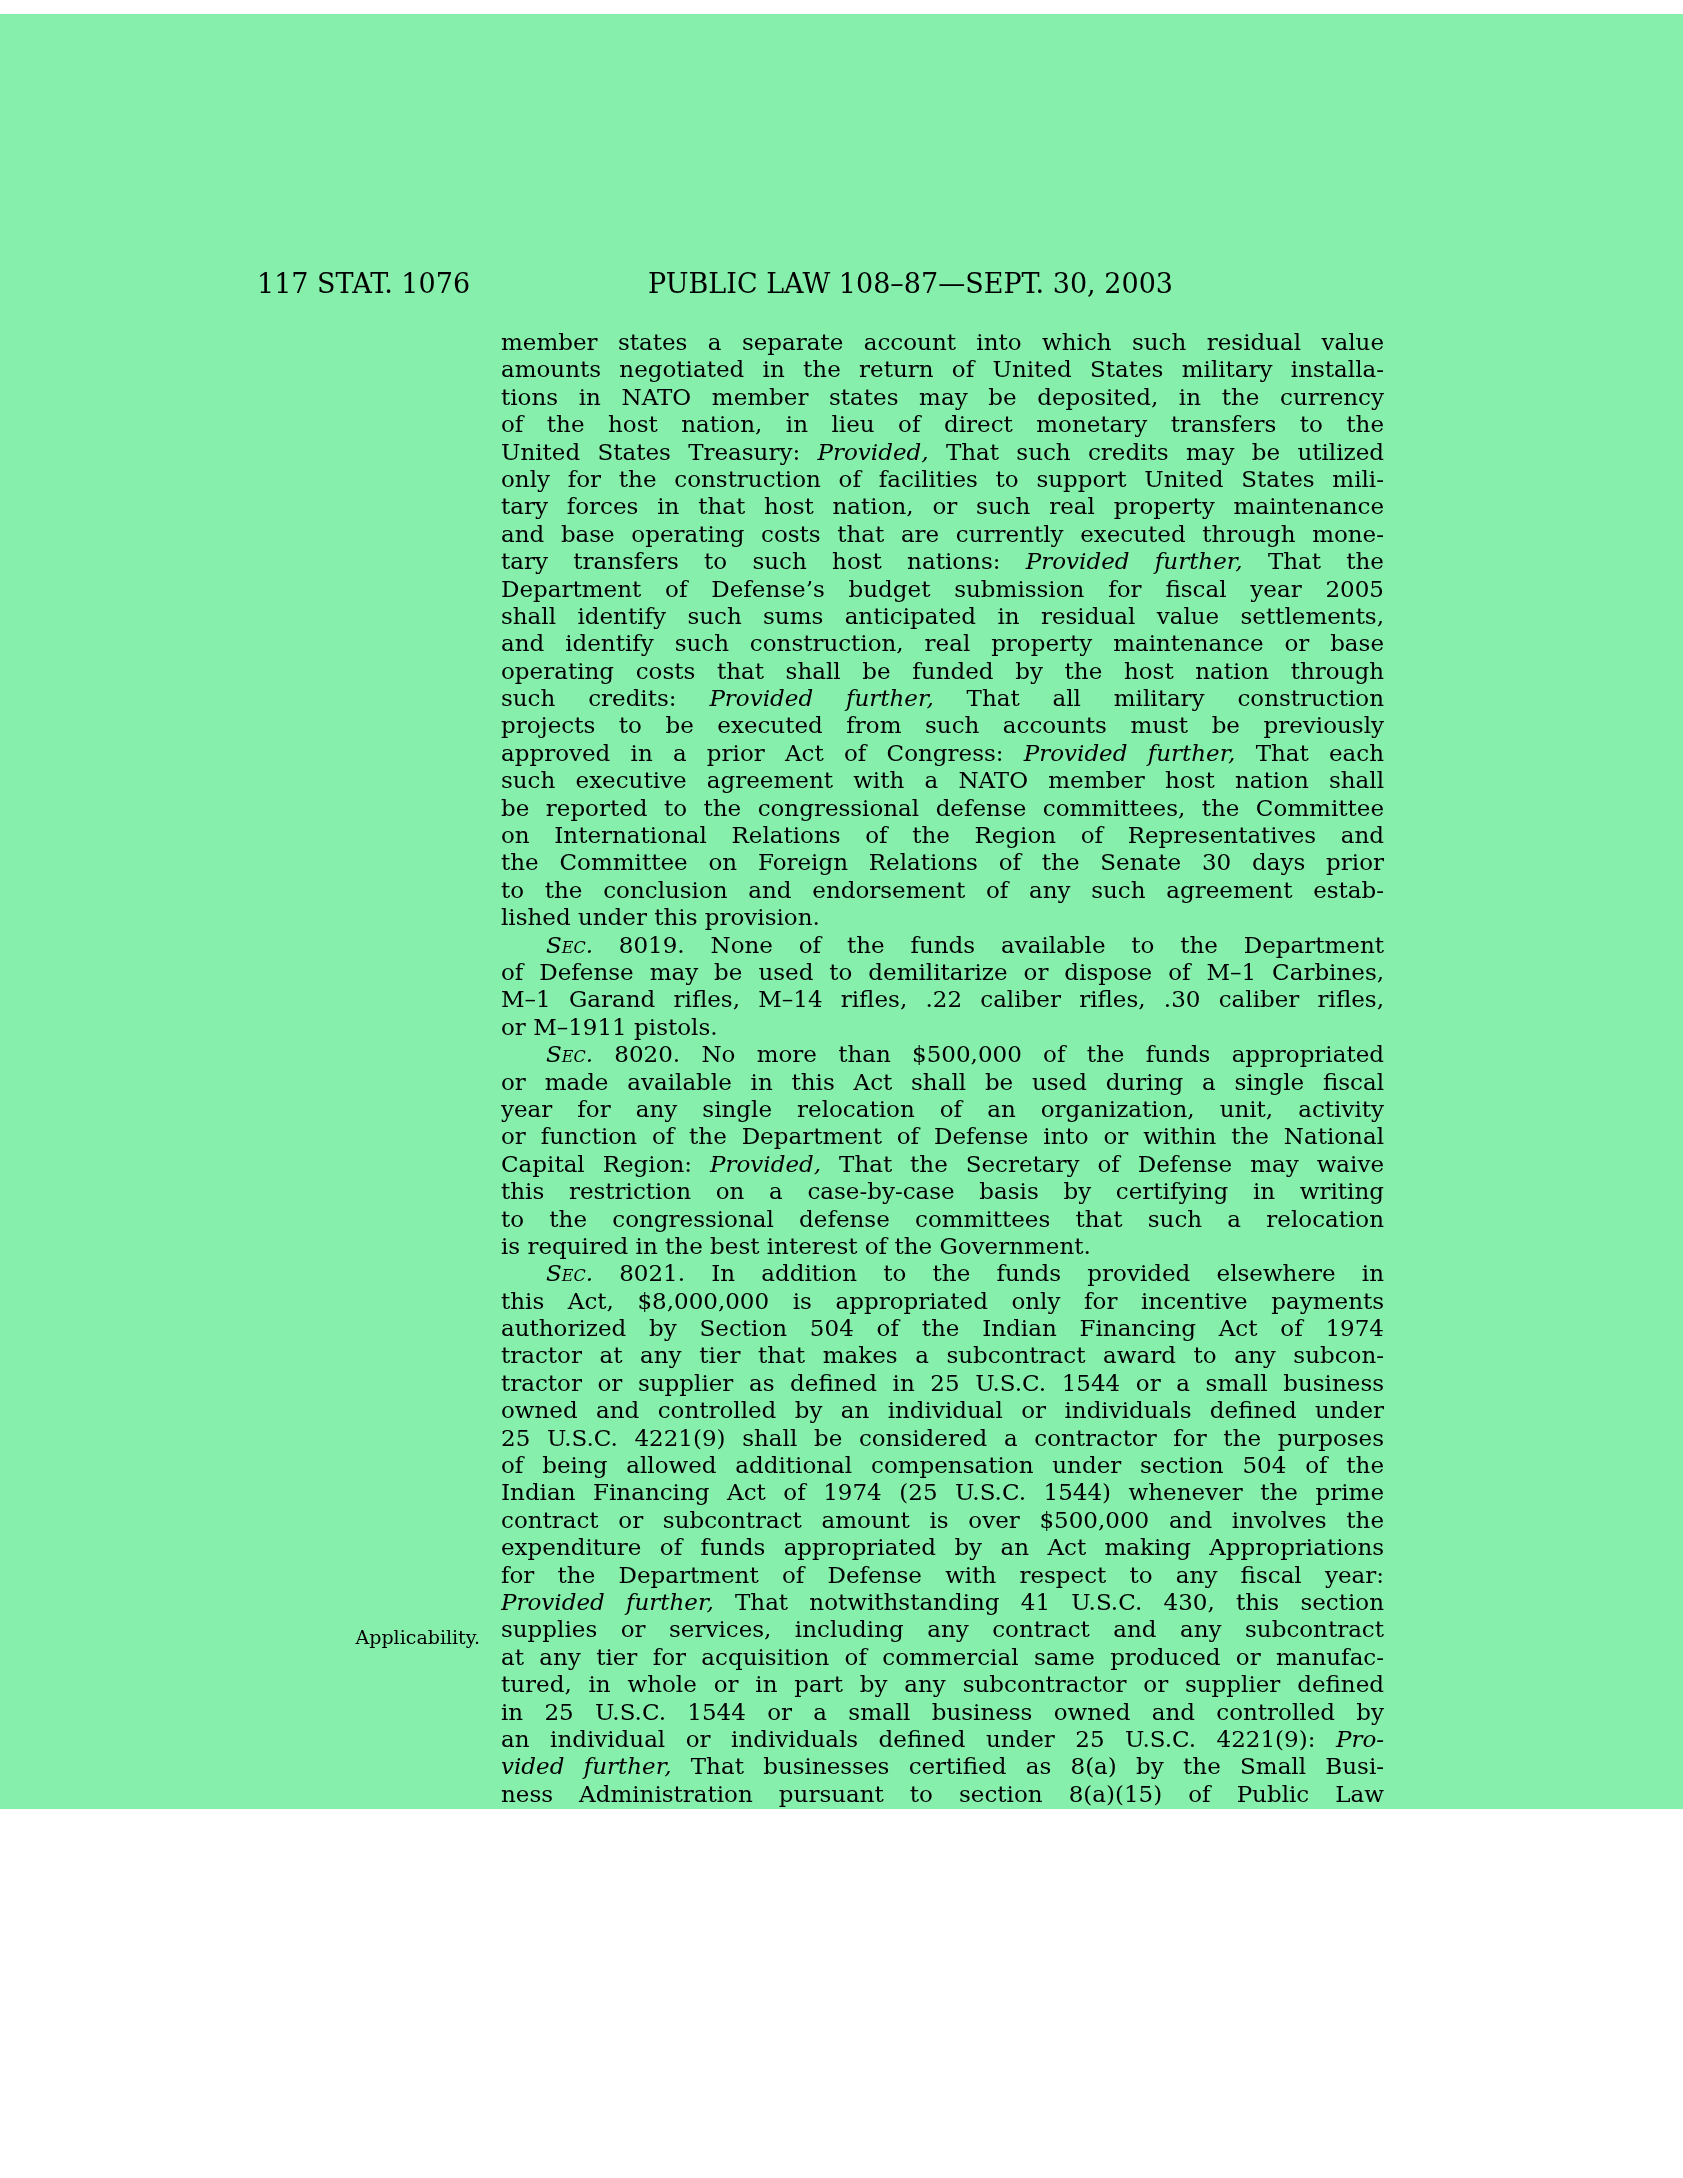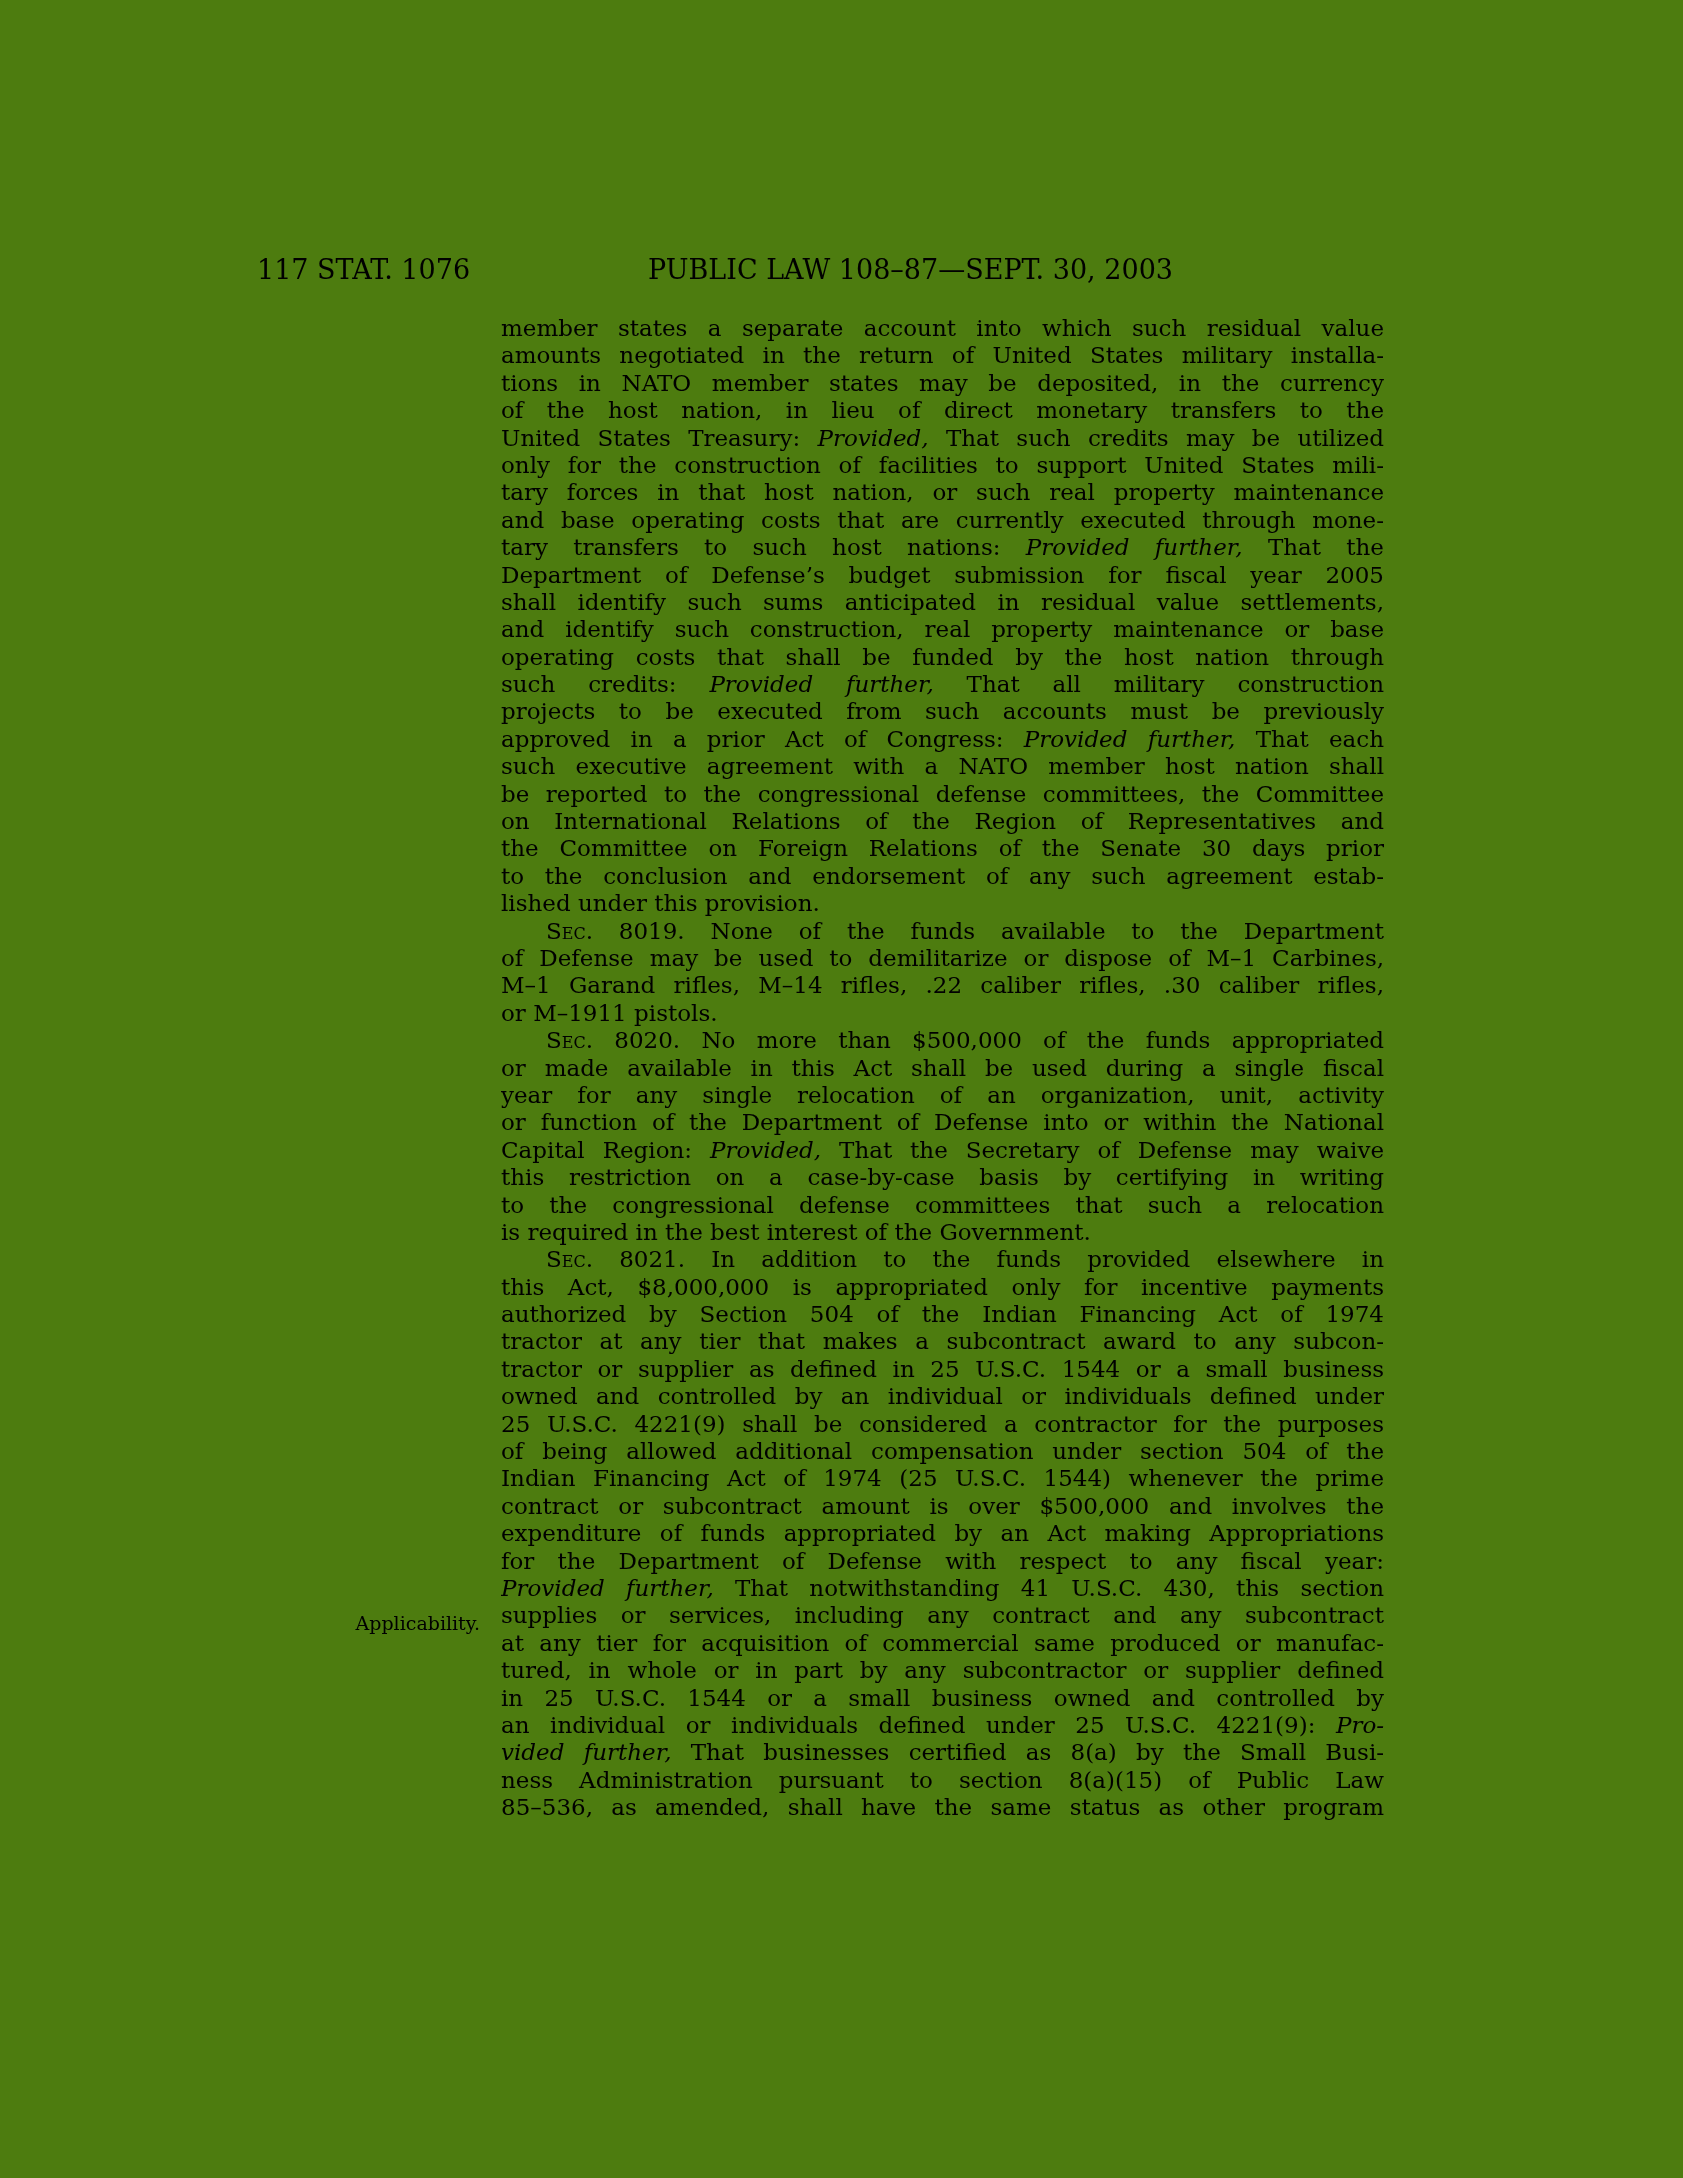--- a/index.html
+++ b/index.html
@@ -1,23 +1,24 @@
 <!DOCTYPE html>
 <html><head>
 <meta charset="utf-8">
 <style>
   html, body { margin: 0; padding: 0; background: #ffffff; }
   .page {
     position: relative;
     width: 1683px;
-    height: 2178px;
-    background: #4d7c0f;
+    height: 1795px;
+    background: #86efac;
     font-family: "DejaVu Serif", serif;
     color: #000000;
     overflow: hidden;
+    margin-top: 14px;
   }
   .running-head {
     position: absolute;
     top: 253px;
     left: 0;
     width: 1683px;
     height: 34px;
     font-size: 27px;
     line-height: 34px;
     white-space: nowrap;
@@ -35,21 +36,21 @@
     line-height: 27.4px;
     height: 27.4px;
     text-align: justify;
     text-align-last: justify;
     overflow: hidden;
     white-space: normal;
   }
   .line.end { text-align-last: left; }
   .line.indent { text-indent: 45px; }
   .it { font-style: italic; }
-  .sc { font-variant: small-caps; }
+  .sc { font-variant: small-caps; font-style: italic; }
   .margin-note {
     position: absolute;
     left: 297px;
     top: 1610px;
     width: 183px;
     font-size: 19px;
     line-height: 27px;
     text-align: right;
   }
 </style>

